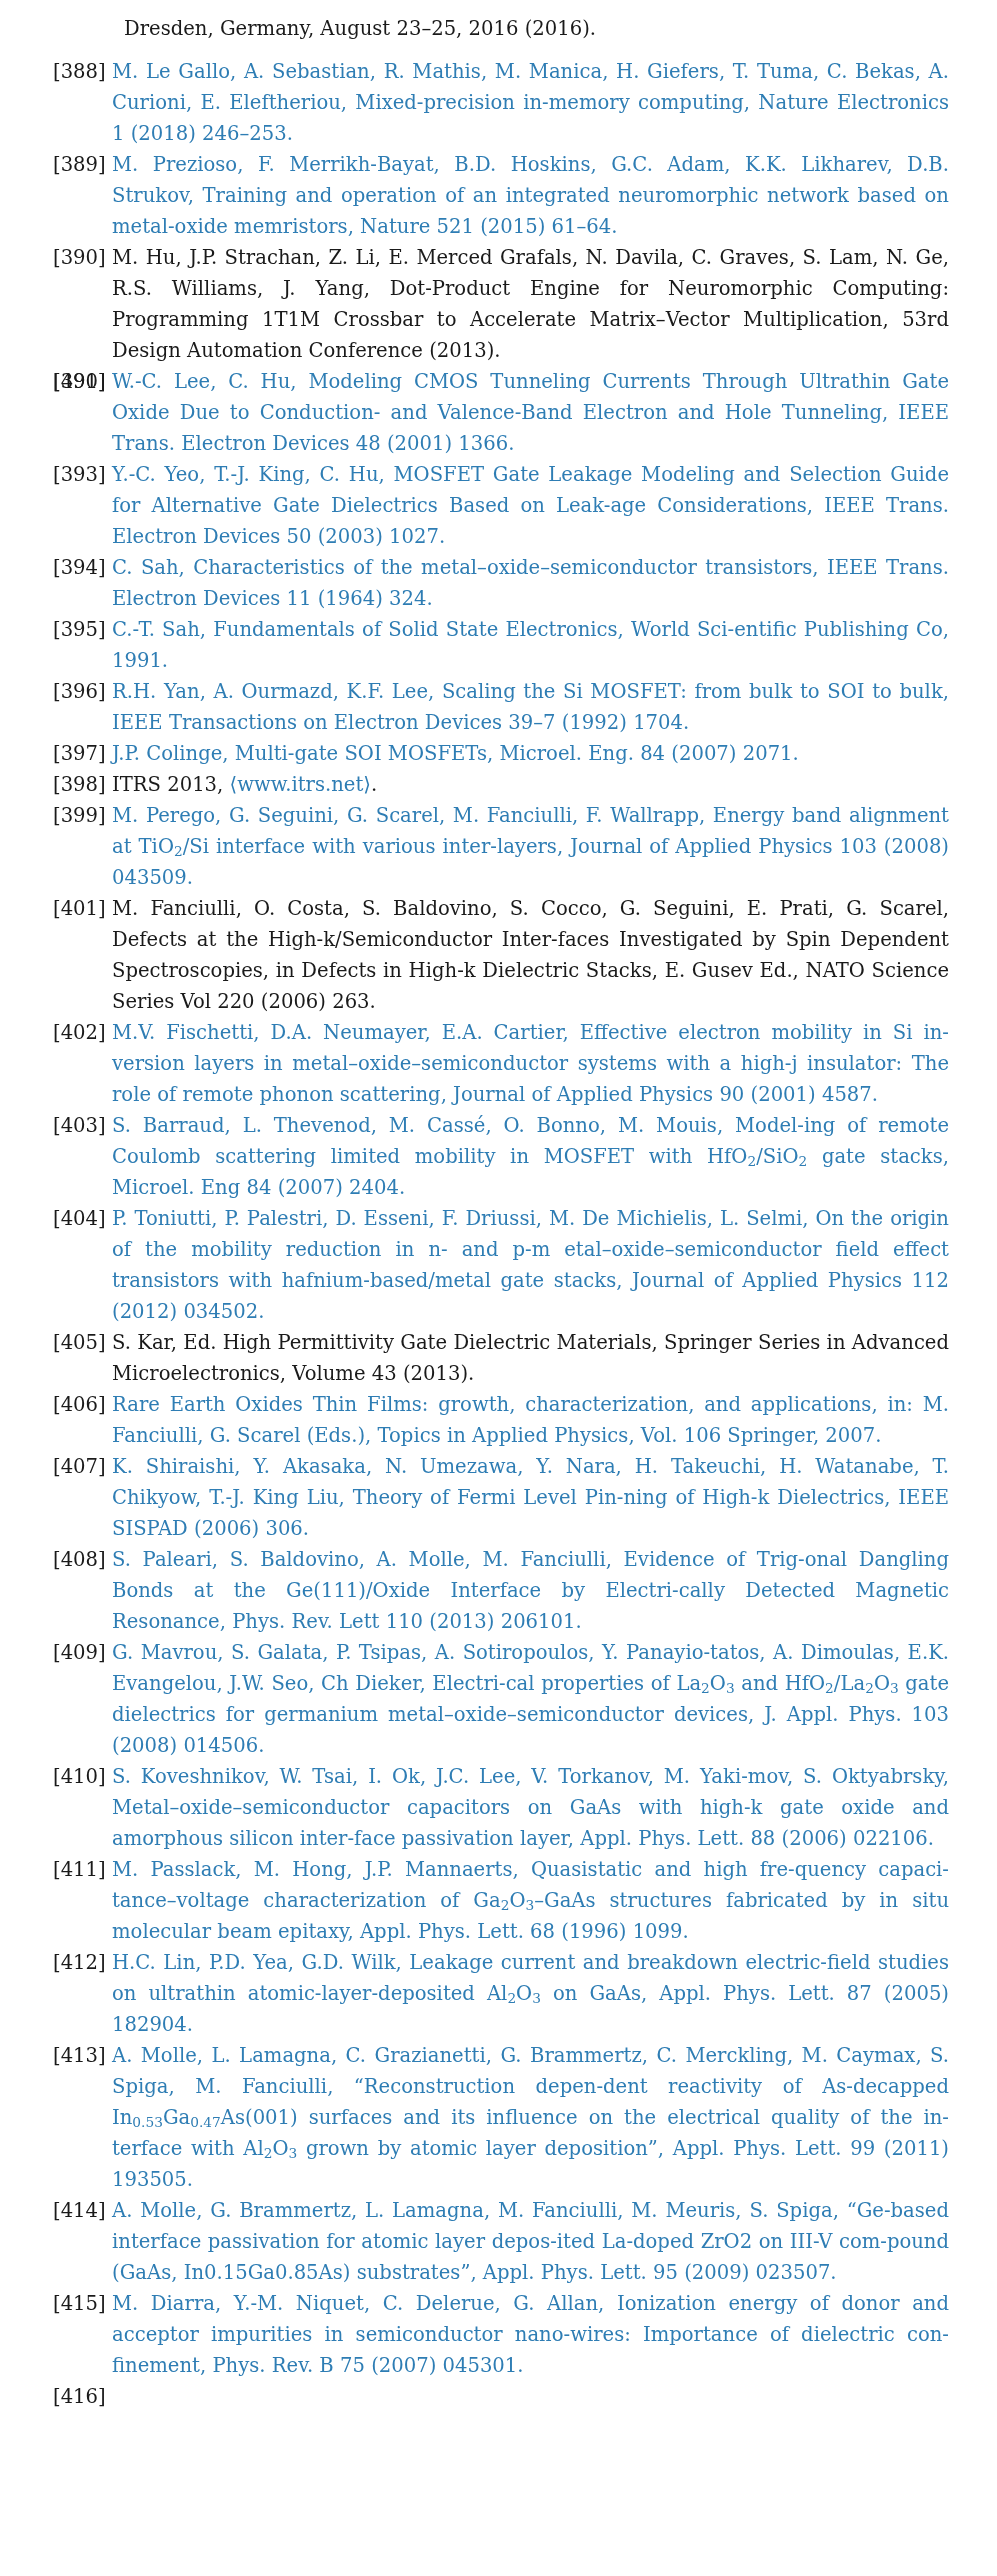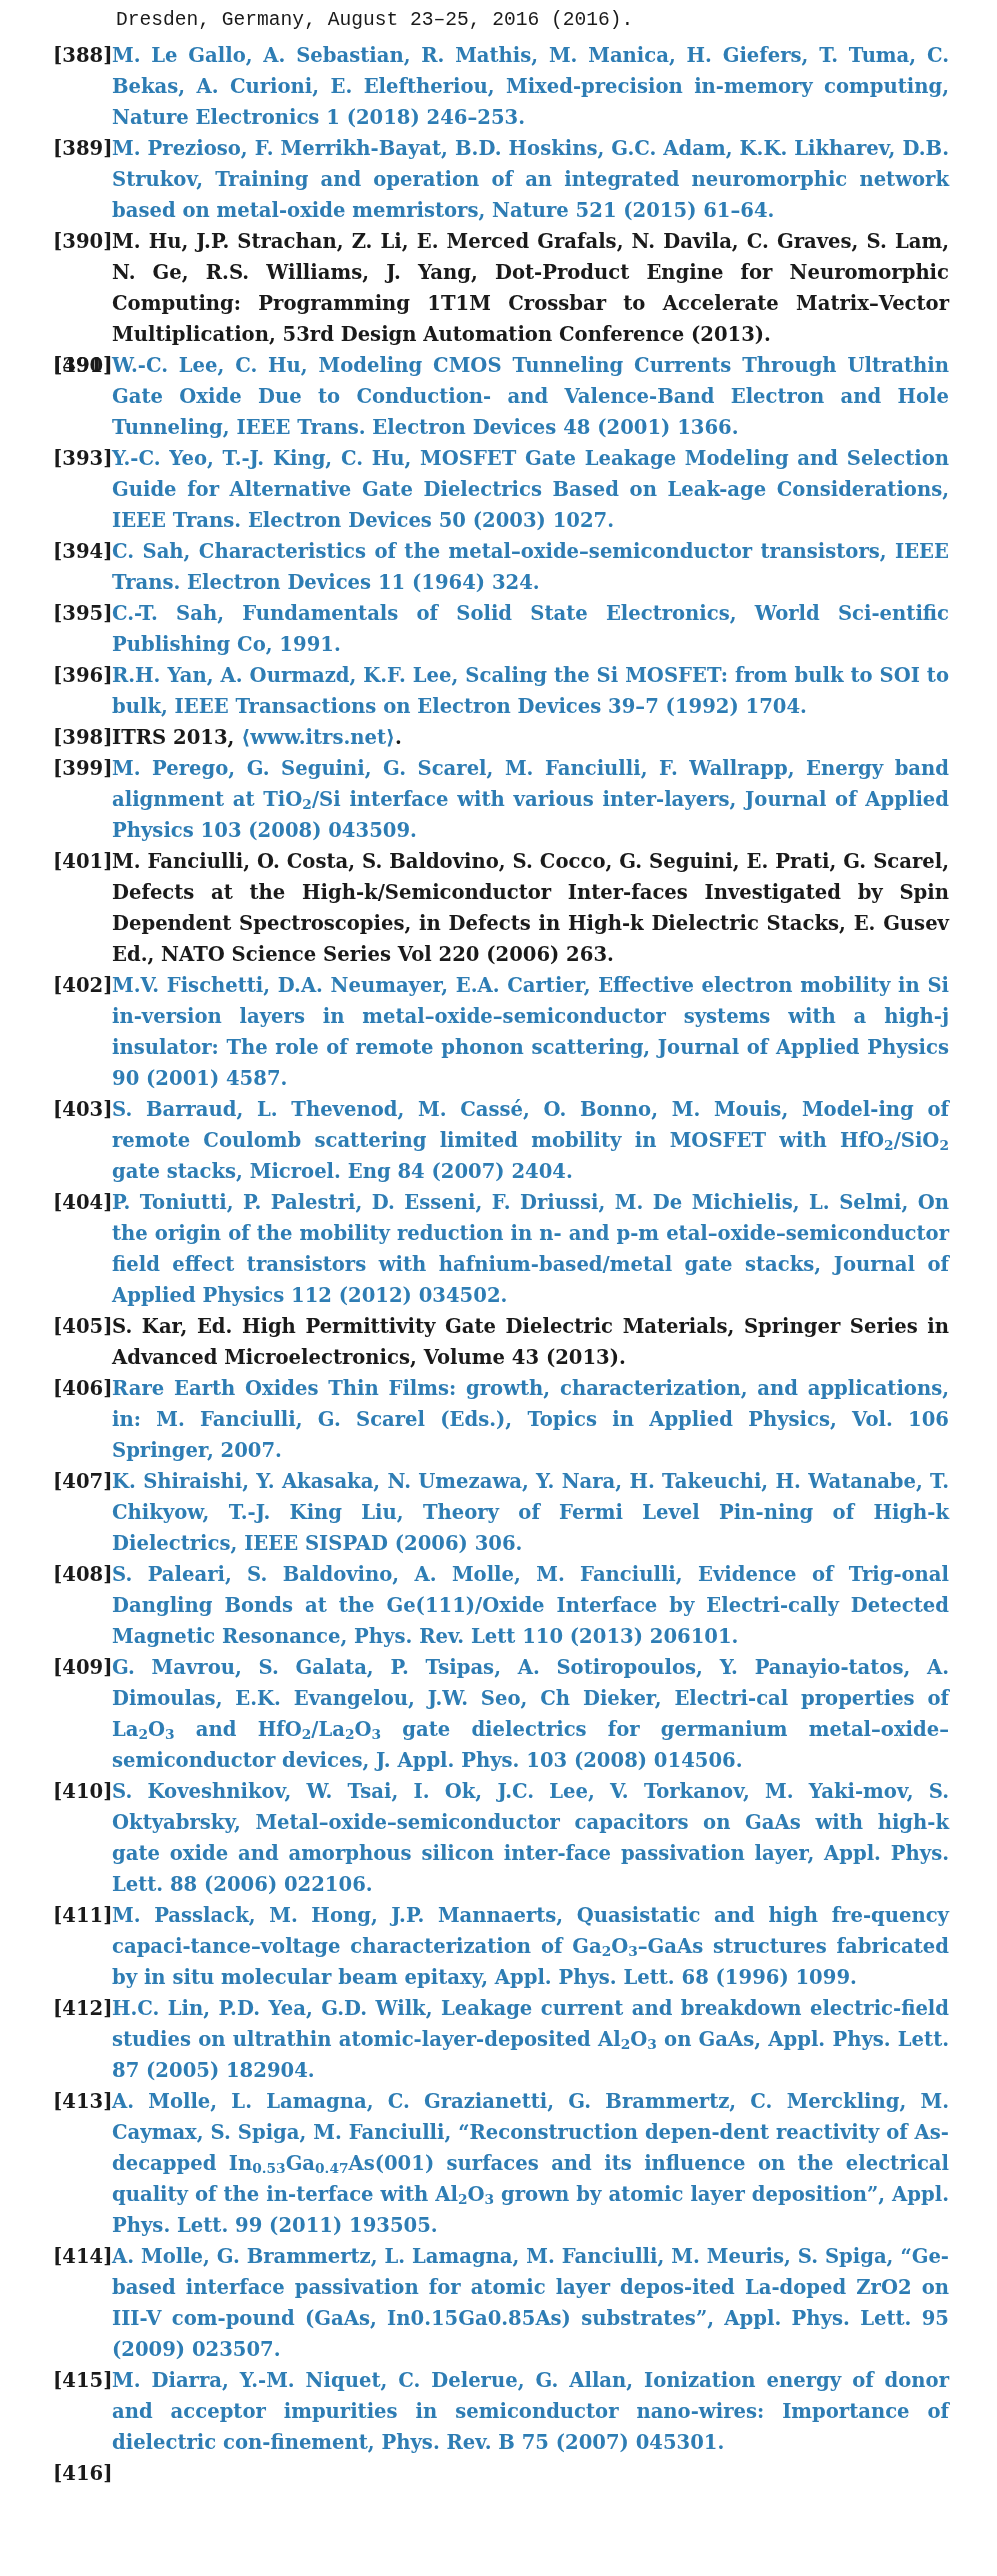--- a/index.html
+++ b/index.html
@@ -6,42 +6,43 @@
   body {
     width: 997px;
     height: 2576px;
     overflow: hidden;
     font-family: "DejaVu Serif", "Liberation Serif", serif;
     font-size: 19.6px;
     line-height: 31px;
     color: #1a1a1a;
   }
   .page { padding: 0.9px 48px 0 53px; }
-  .lead { margin: 4px; padding-left: 59px; text-align: justify; font-family: Liberation Mono, monospace; }
-  .ref { position: relative; padding-left: 59px; text-align: justify; font-weight: bold; }
+  .lead { margin: 12px; padding-left: 59px; text-align: justify; }
+  .ref { position: relative; padding-left: 59px; text-align: justify; }
   .ref-num { position: absolute; left: 0; top: 0; color: #1a1a1a; }
   .link { color: #2e7db4; }
   .plain { color: #1a1a1a; }
   sub { font-size: 0.7em; line-height: 0; vertical-align: -0.22em; }
 </style>
 </head>
 <body>
 
 <div class="page">
   <p class="lead">Dresden, Germany, August 23–25, 2016 (2016).</p>
   <div>
       <div class="ref"><span class="ref-num">[388]</span><span class="link"><span class="link">M. Le Gallo, A. Sebastian, R. Mathis, M. Manica, H. Giefers, T. Tuma, C. Bekas, A. Curioni, E. Eleftheriou, Mixed-precision in-memory computing, Nature Electronics 1 (2018) 246–253.</span></span></div>
       <div class="ref"><span class="ref-num">[389]</span><span class="link"><span class="link">M. Prezioso, F. Merrikh-Bayat, B.D. Hoskins, G.C. Adam, K.K. Likharev, D.B. Strukov, Training and operation of an integrated neuromorphic network based on metal-oxide memristors, Nature 521 (2015) 61–64.</span></span></div>
       <div class="ref"><span class="ref-num">[390]</span><span class="plain"><span class="plain">M. Hu, J.P. Strachan, Z. Li, E. Merced Grafals, N. Davila, C. Graves, S. Lam, N. Ge, R.S. Williams, J. Yang, Dot-Product Engine for Neuromorphic Computing: Programming 1T1M Crossbar to Accelerate Matrix–Vector Multiplication, 53rd Design Automation Conference (2013).</span></span></div>
       <div class="ref"><span class="ref-num">[391]</span></div>
       <div class="ref"><span class="ref-num">[490]</span><span class="link"><span class="link">W.-C. Lee, C. Hu, Modeling CMOS Tunneling Currents Through Ultrathin Gate Oxide Due to Conduction- and Valence-Band Electron and Hole Tunneling, IEEE Trans. Electron Devices 48 (2001) 1366.</span></span></div>
       <div class="ref"><span class="ref-num">[393]</span><span class="link"><span class="link">Y.-C. Yeo, T.-J. King, C. Hu, MOSFET Gate Leakage Modeling and Selection Guide for Alternative Gate Dielectrics Based on Leak-age Considerations, IEEE Trans. Electron Devices 50 (2003) 1027.</span></span></div>
       <div class="ref"><span class="ref-num">[394]</span><span class="link"><span class="link">C. Sah, Characteristics of the metal–oxide–semiconductor transistors, IEEE Trans. Electron Devices 11 (1964) 324.</span></span></div>
       <div class="ref"><span class="ref-num">[395]</span><span class="link"><span class="link">C.-T. Sah, Fundamentals of Solid State Electronics, World Sci-entific Publishing Co, 1991.</span></span></div>
       <div class="ref"><span class="ref-num">[396]</span><span class="link"><span class="link">R.H. Yan, A. Ourmazd, K.F. Lee, Scaling the Si MOSFET: from bulk to SOI to bulk, IEEE Transactions on Electron Devices 39–7 (1992) 1704.</span></span></div>
+      <div class="ref"><span class="ref-num">[397]</span><span class="link"><span class="link">J.P. Colinge, Multi-gate SOI MOSFETs, Microel. Eng. 84 (2007) 2071.</span></span></div>
       <div class="ref"><span class="ref-num">[398]</span><span class="plain"><span class="plain">ITRS 2013, </span><span class="link">⟨www.itrs.net⟩</span><span class="plain">.</span></span></div>
       <div class="ref"><span class="ref-num">[399]</span><span class="link"><span class="link">M. Perego, G. Seguini, G. Scarel, M. Fanciulli, F. Wallrapp, Energy band alignment at TiO</span><sub class="link">2</sub><span class="link">/Si interface with various inter-layers, Journal of Applied Physics 103 (2008) 043509.</span></span></div>
       <div class="ref"><span class="ref-num">[401]</span><span class="plain"><span class="plain">M. Fanciulli, O. Costa, S. Baldovino, S. Cocco, G. Seguini, E. Prati, G. Scarel, Defects at the High-k/Semiconductor Inter-faces Investigated by Spin Dependent Spectroscopies, in Defects in High-k Dielectric Stacks, E. Gusev Ed., NATO Science Series Vol 220 (2006) 263.</span></span></div>
       <div class="ref"><span class="ref-num">[402]</span><span class="link"><span class="link">M.V. Fischetti, D.A. Neumayer, E.A. Cartier, Effective electron mobility in Si in-version layers in metal–oxide–semiconductor systems with a high-j insulator: The role of remote phonon scattering, Journal of Applied Physics 90 (2001) 4587.</span></span></div>
       <div class="ref"><span class="ref-num">[403]</span><span class="link"><span class="link">S. Barraud, L. Thevenod, M. Cassé, O. Bonno, M. Mouis, Model-ing of remote Coulomb scattering limited mobility in MOSFET with HfO</span><sub class="link">2</sub><span class="link">/SiO</span><sub class="link">2</sub><span class="link"> gate stacks, Microel. Eng 84 (2007) 2404.</span></span></div>
       <div class="ref"><span class="ref-num">[404]</span><span class="link"><span class="link">P. Toniutti, P. Palestri, D. Esseni, F. Driussi, M. De Michielis, L. Selmi, On the origin of the mobility reduction in n- and p-m etal–oxide–semiconductor field effect transistors with hafnium-based/metal gate stacks, Journal of Applied Physics 112 (2012) 034502.</span></span></div>
       <div class="ref"><span class="ref-num">[405]</span><span class="plain"><span class="plain">S. Kar, Ed. High Permittivity Gate Dielectric Materials, Springer Series in Advanced Microelectronics, Volume 43 (2013).</span></span></div>
       <div class="ref"><span class="ref-num">[406]</span><span class="link"><span class="link">Rare Earth Oxides Thin Films: growth, characterization, and applications, in: M. Fanciulli, G. Scarel (Eds.), Topics in Applied Physics, Vol. 106 Springer, 2007.</span></span></div>
       <div class="ref"><span class="ref-num">[407]</span><span class="link"><span class="link">K. Shiraishi, Y. Akasaka, N. Umezawa, Y. Nara, H. Takeuchi, H. Watanabe, T. Chikyow, T.-J. King Liu, Theory of Fermi Level Pin-ning of High-k Dielectrics, IEEE SISPAD (2006) 306.</span></span></div>
       <div class="ref"><span class="ref-num">[408]</span><span class="link"><span class="link">S. Paleari, S. Baldovino, A. Molle, M. Fanciulli, Evidence of Trig-onal Dangling Bonds at the Ge(111)/Oxide Interface by Electri-cally Detected Magnetic Resonance, Phys. Rev. Lett 110 (2013) 206101.</span></span></div>

